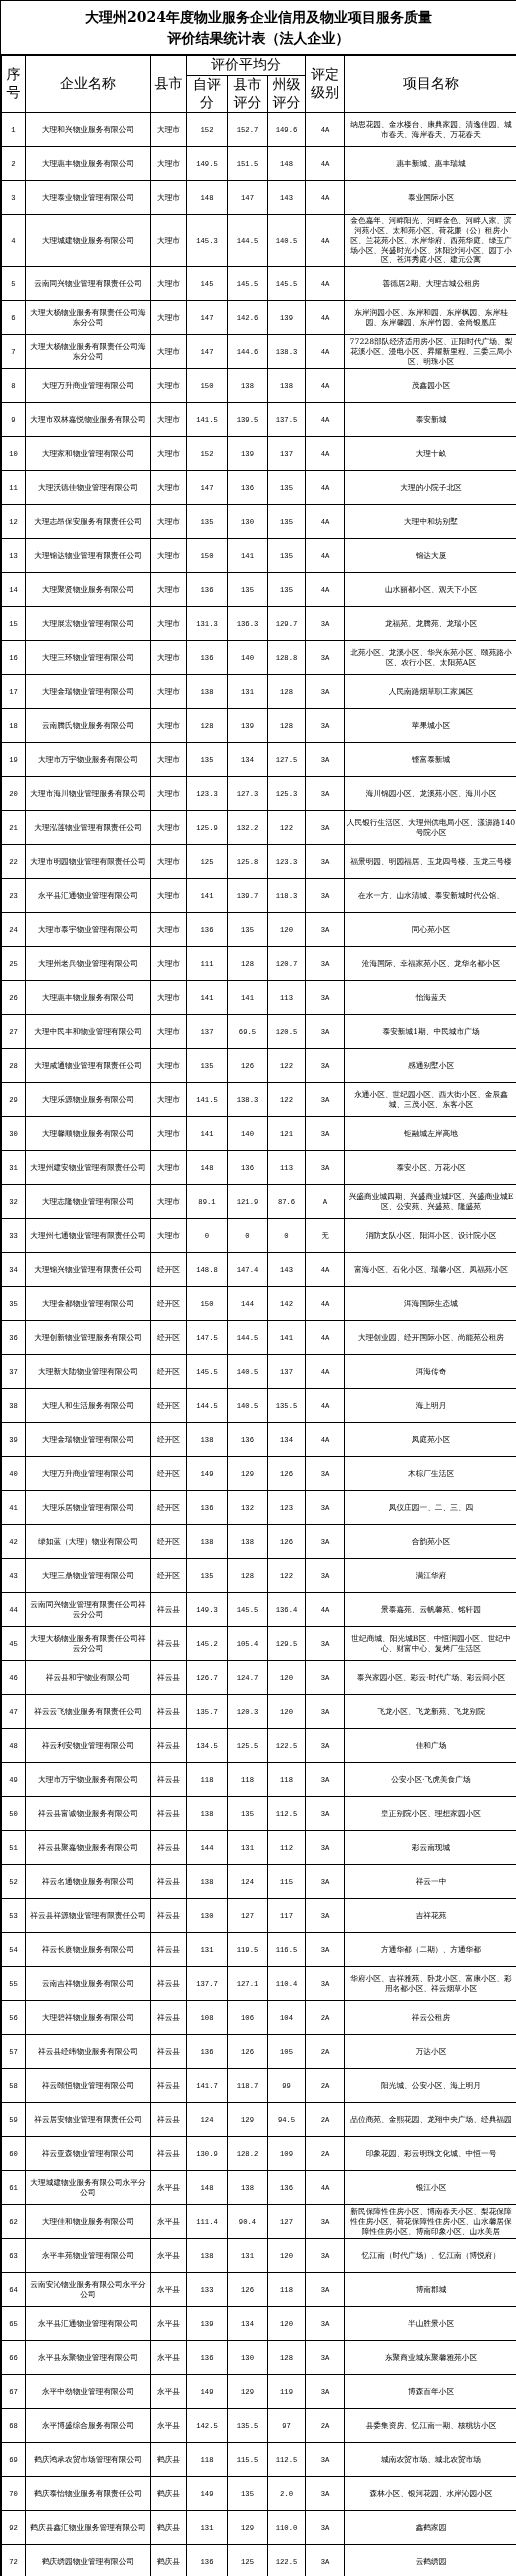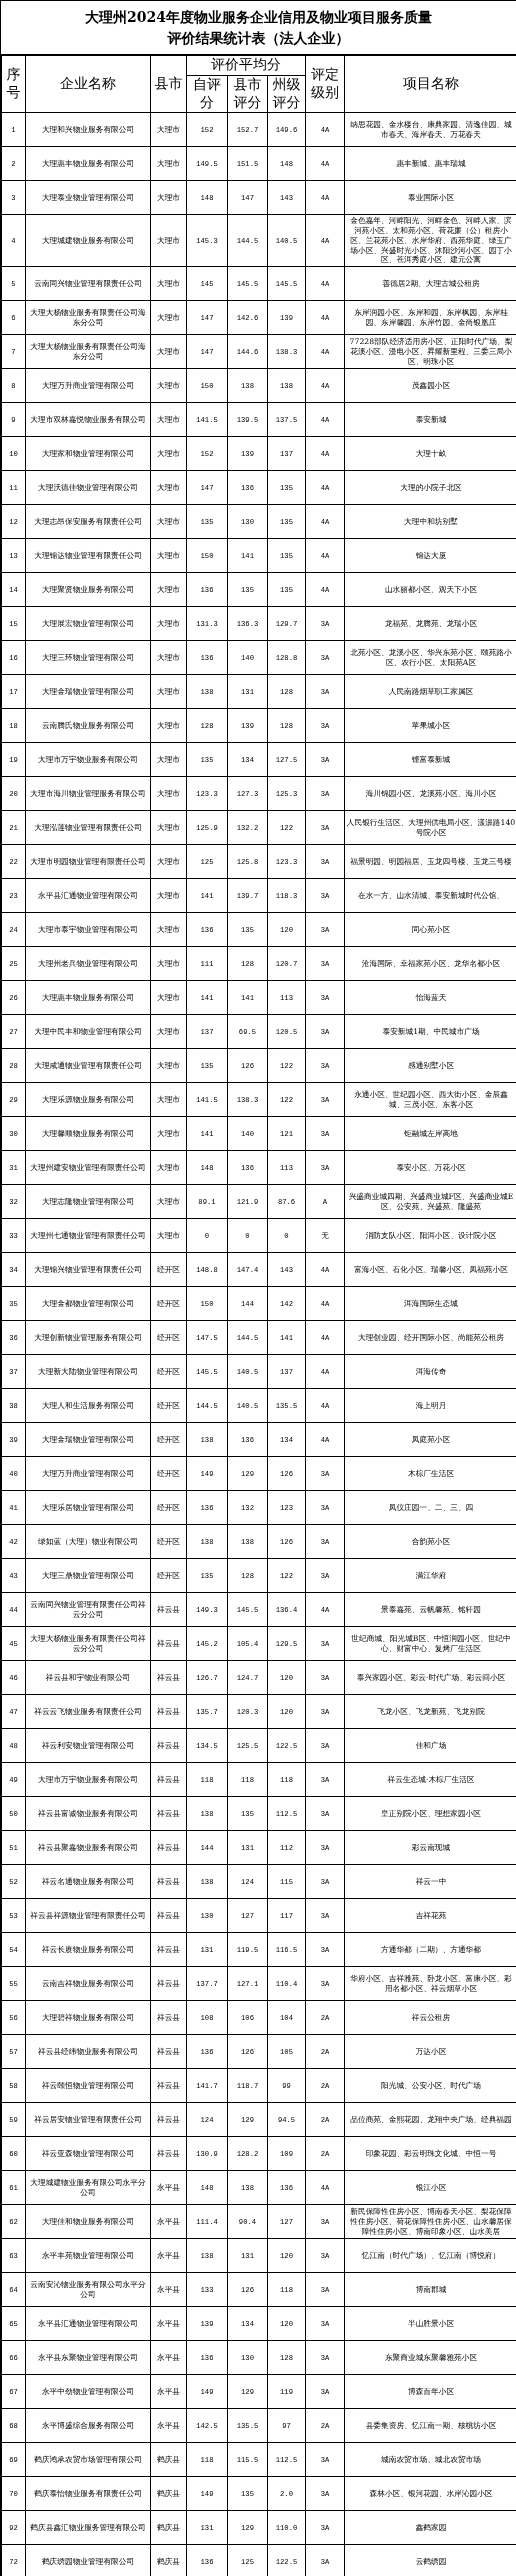--- a/index.html
+++ b/index.html
@@ -532,21 +532,21 @@
           <td class="proj">佳和广场</td>
         </tr>
         <tr class="row">
           <td class="num">49</td>
           <td class="name">大理市万宇物业服务有限公司</td>
           <td>祥云县</td>
           <td class="num">118</td>
           <td class="num">118</td>
           <td class="num">118</td>
           <td class="num">3A</td>
-          <td class="proj">祥云生态城·木棕厂生活区</td>
+          <td class="proj">公安小区·飞虎美食广场</td>
         </tr>
         <tr class="row">
           <td class="num">50</td>
           <td class="name">祥云县富诚物业服务有限公司</td>
           <td>祥云县</td>
           <td class="num">138</td>
           <td class="num">135</td>
           <td class="num">112.5</td>
           <td class="num">3A</td>
           <td class="proj">皇正别院小区、理想家园小区</td>
@@ -622,21 +622,21 @@
           <td class="proj">万达小区</td>
         </tr>
         <tr class="row">
           <td class="num">58</td>
           <td class="name">祥云颐恒物业管理有限公司</td>
           <td>祥云县</td>
           <td class="num">141.7</td>
           <td class="num">118.7</td>
           <td class="num">99</td>
           <td class="num">2A</td>
-          <td class="proj">阳光城、公安小区、时代广场</td>
+          <td class="proj">阳光城、公安小区、海上明月</td>
         </tr>
         <tr class="row">
           <td class="num">59</td>
           <td class="name">祥云居安物业管理有限责任公司</td>
           <td>祥云县</td>
           <td class="num">124</td>
           <td class="num">129</td>
           <td class="num">94.5</td>
           <td class="num">2A</td>
           <td class="proj">品位商苑、金熙花园、龙翔中央广场、经典福园</td>

